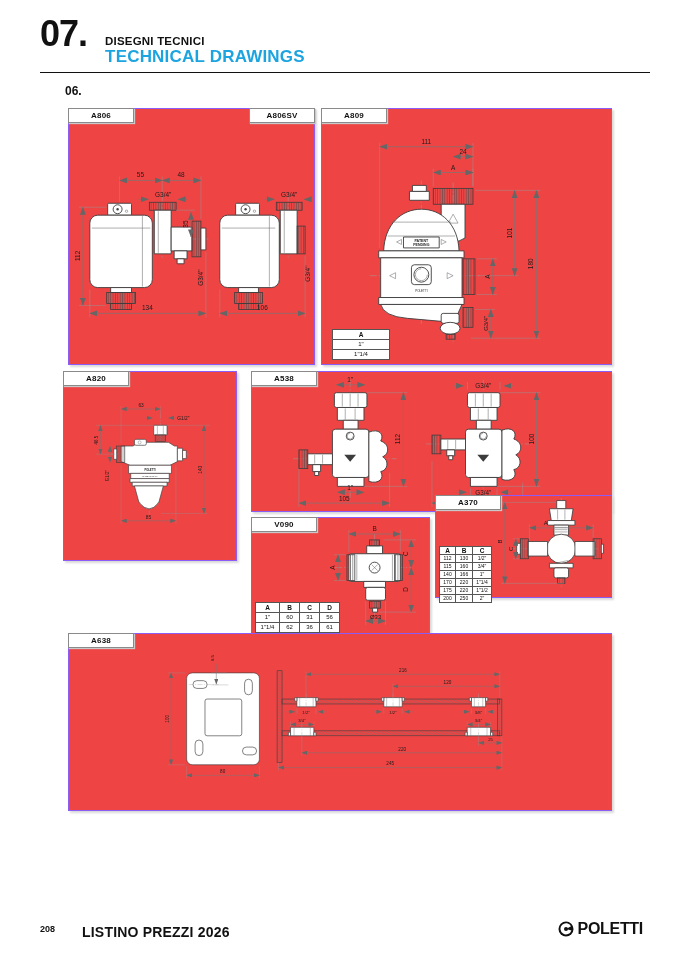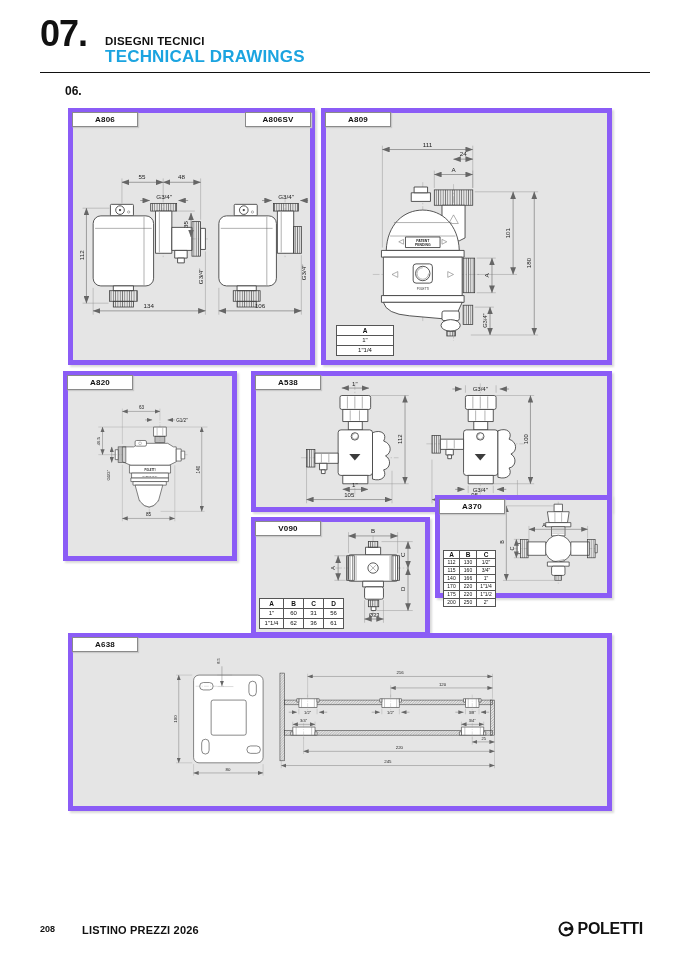--- a/index.html
+++ b/index.html
@@ -11,21 +11,21 @@
   }
   
   .hdr { position:absolute; left:40px; top:16px; display:flex; align-items:flex-start; }
   .hdr .num { font-size:36px; font-weight:bold; letter-spacing:-1px; line-height:36px; }
   .hdr .titles { margin-left:18px; margin-top:19px; }
   .hdr .t1 { font-size:11.5px; font-weight:bold; letter-spacing:.2px; }
   .hdr .t2 { font-size:17px; font-weight:bold; letter-spacing:.2px; }
   .rule { position:absolute; left:40px; top:72px; width:610px; height:1px; background:#111; }
   .section-no { position:absolute; left:65px; top:84px; font-size:12px; font-weight:bold; }
   
-  .panel { position:absolute; border:5px solid #8b5cf6; background:#e5e5e5;
+  .panel { position:absolute; border:1px solid #8b5cf6; background:#ef4444;
            box-shadow:2px 2px 2px #d9d9d9; }
   .plabel { position:absolute; top:-1px; left:-1px; width:66px; height:15px;
             border:1px solid #8a8a8a; background:#fff; z-index:3;
             display:flex; align-items:center; justify-content:center;
             font-size:8px; font-weight:bold; letter-spacing:.2px;
             box-shadow:1px 1px 1px #c9c9c9; }
   .plabel.right { left:auto; right:-1px; }
   svg.draw { position:absolute; inset:0; width:100%; height:100%; display:block; }
   svg .ln  { stroke:#3c3c3c; stroke-width:.9; fill:none; stroke-linejoin:round; }
   svg .lnf { stroke:#3c3c3c; stroke-width:.9; fill:#fff; stroke-linejoin:round; }
@@ -39,21 +39,21 @@
   svg text.tiny { font-size:3.6px; font-weight:bold; }
   svg text.micro{ font-size:3px; }
   
   .mini-table { position:absolute; border-collapse:collapse; background:#fff; z-index:2; }
   .mini-table th,.mini-table td { border:1px solid #555; text-align:center;
       font-size:6px; font-weight:normal; height:9px; line-height:9px; padding:0 2px; }
   .mini-table th { font-weight:bold; font-size:6.5px; }
   
   .footer { position:absolute; left:0; top:920px; width:677px; height:26px; }
   .footer .pn  { position:absolute; left:40px; top:4px; font-size:9px; font-weight:bold; }
-  .footer .cat { position:absolute; left:82px; top:4px; font-size:11px; font-weight:bold; letter-spacing:.2px; }
+  .footer .cat { position:absolute; left:82px; top:4px; font-size:14px; font-weight:bold; letter-spacing:.2px; }
   .brand { position:absolute; right:34px; top:0; display:flex; align-items:center; gap:4px; }
   .brand .bname { font-size:16px; font-weight:bold; letter-spacing:-.3px; }
 </style>
 </head>
 <body>
 
 <svg width="0" height="0" style="position:absolute" aria-hidden="true">
   <defs>
     <marker id="arr" viewBox="0 0 8 6" markerWidth="8" markerHeight="6" refX="7.6" refY="3" orient="auto-start-reverse" markerUnits="userSpaceOnUse">
       <path d="M0 0 L8 3 L0 6 Z" fill="#666"></path>

